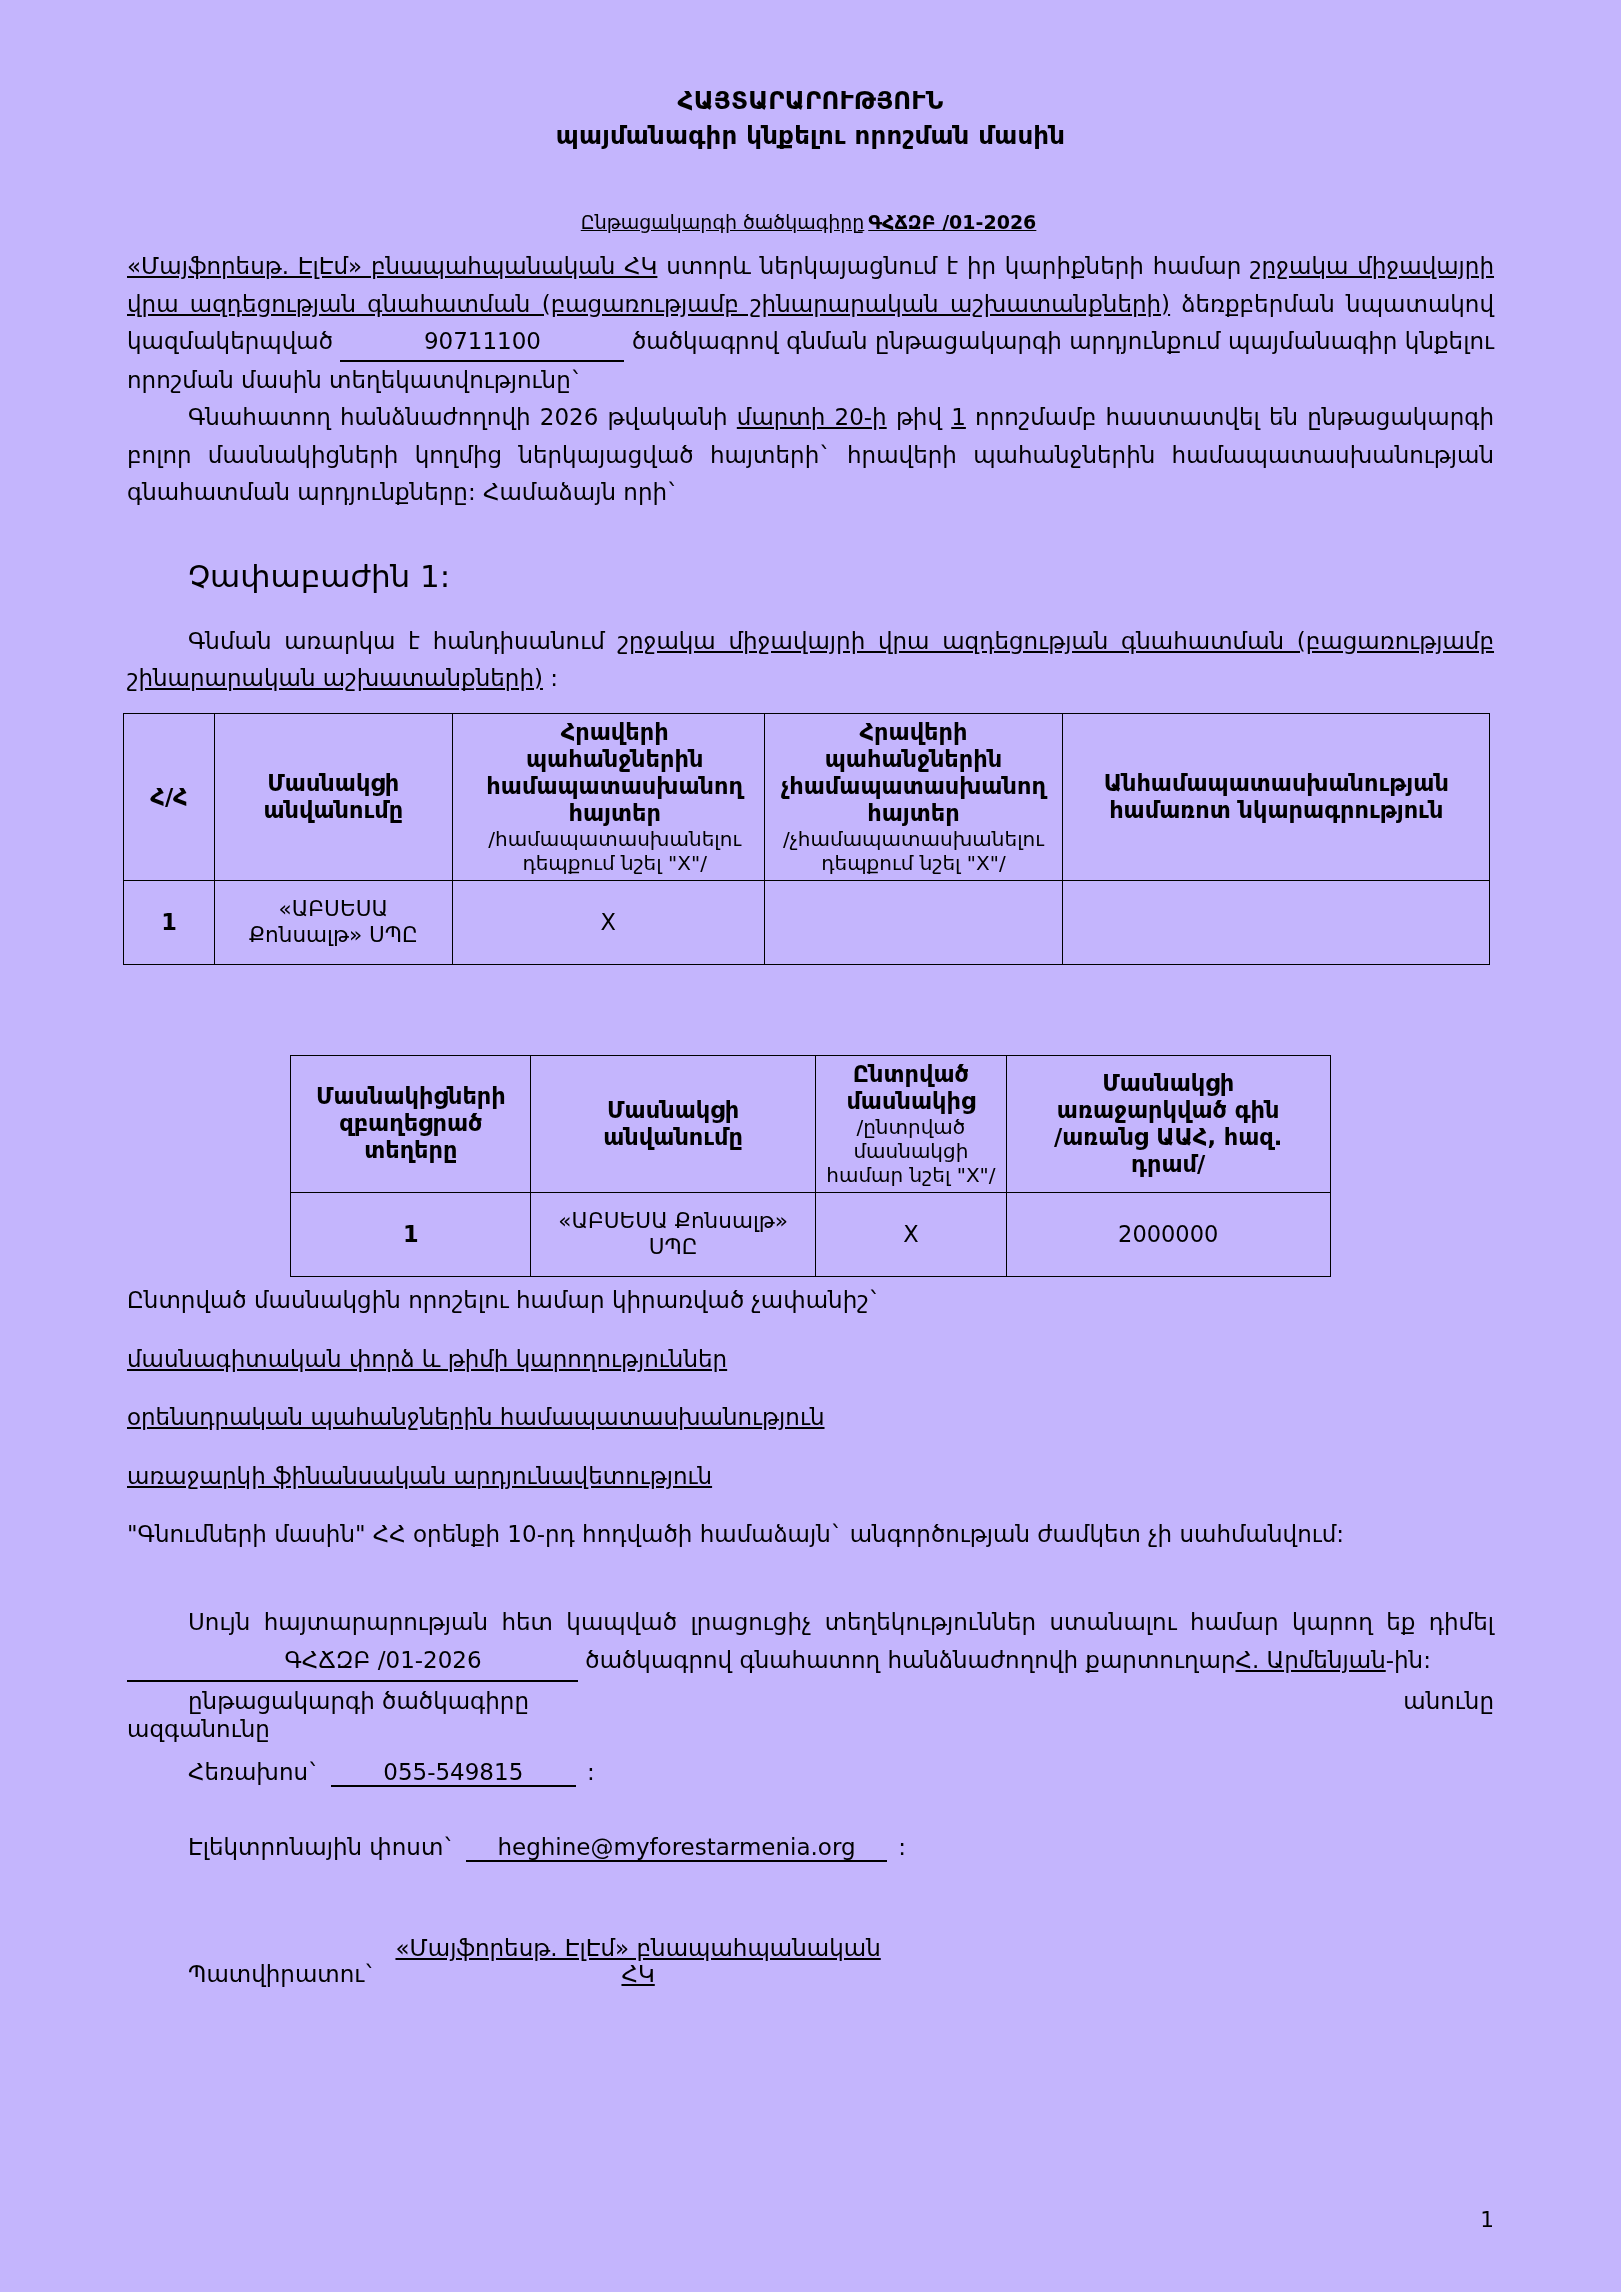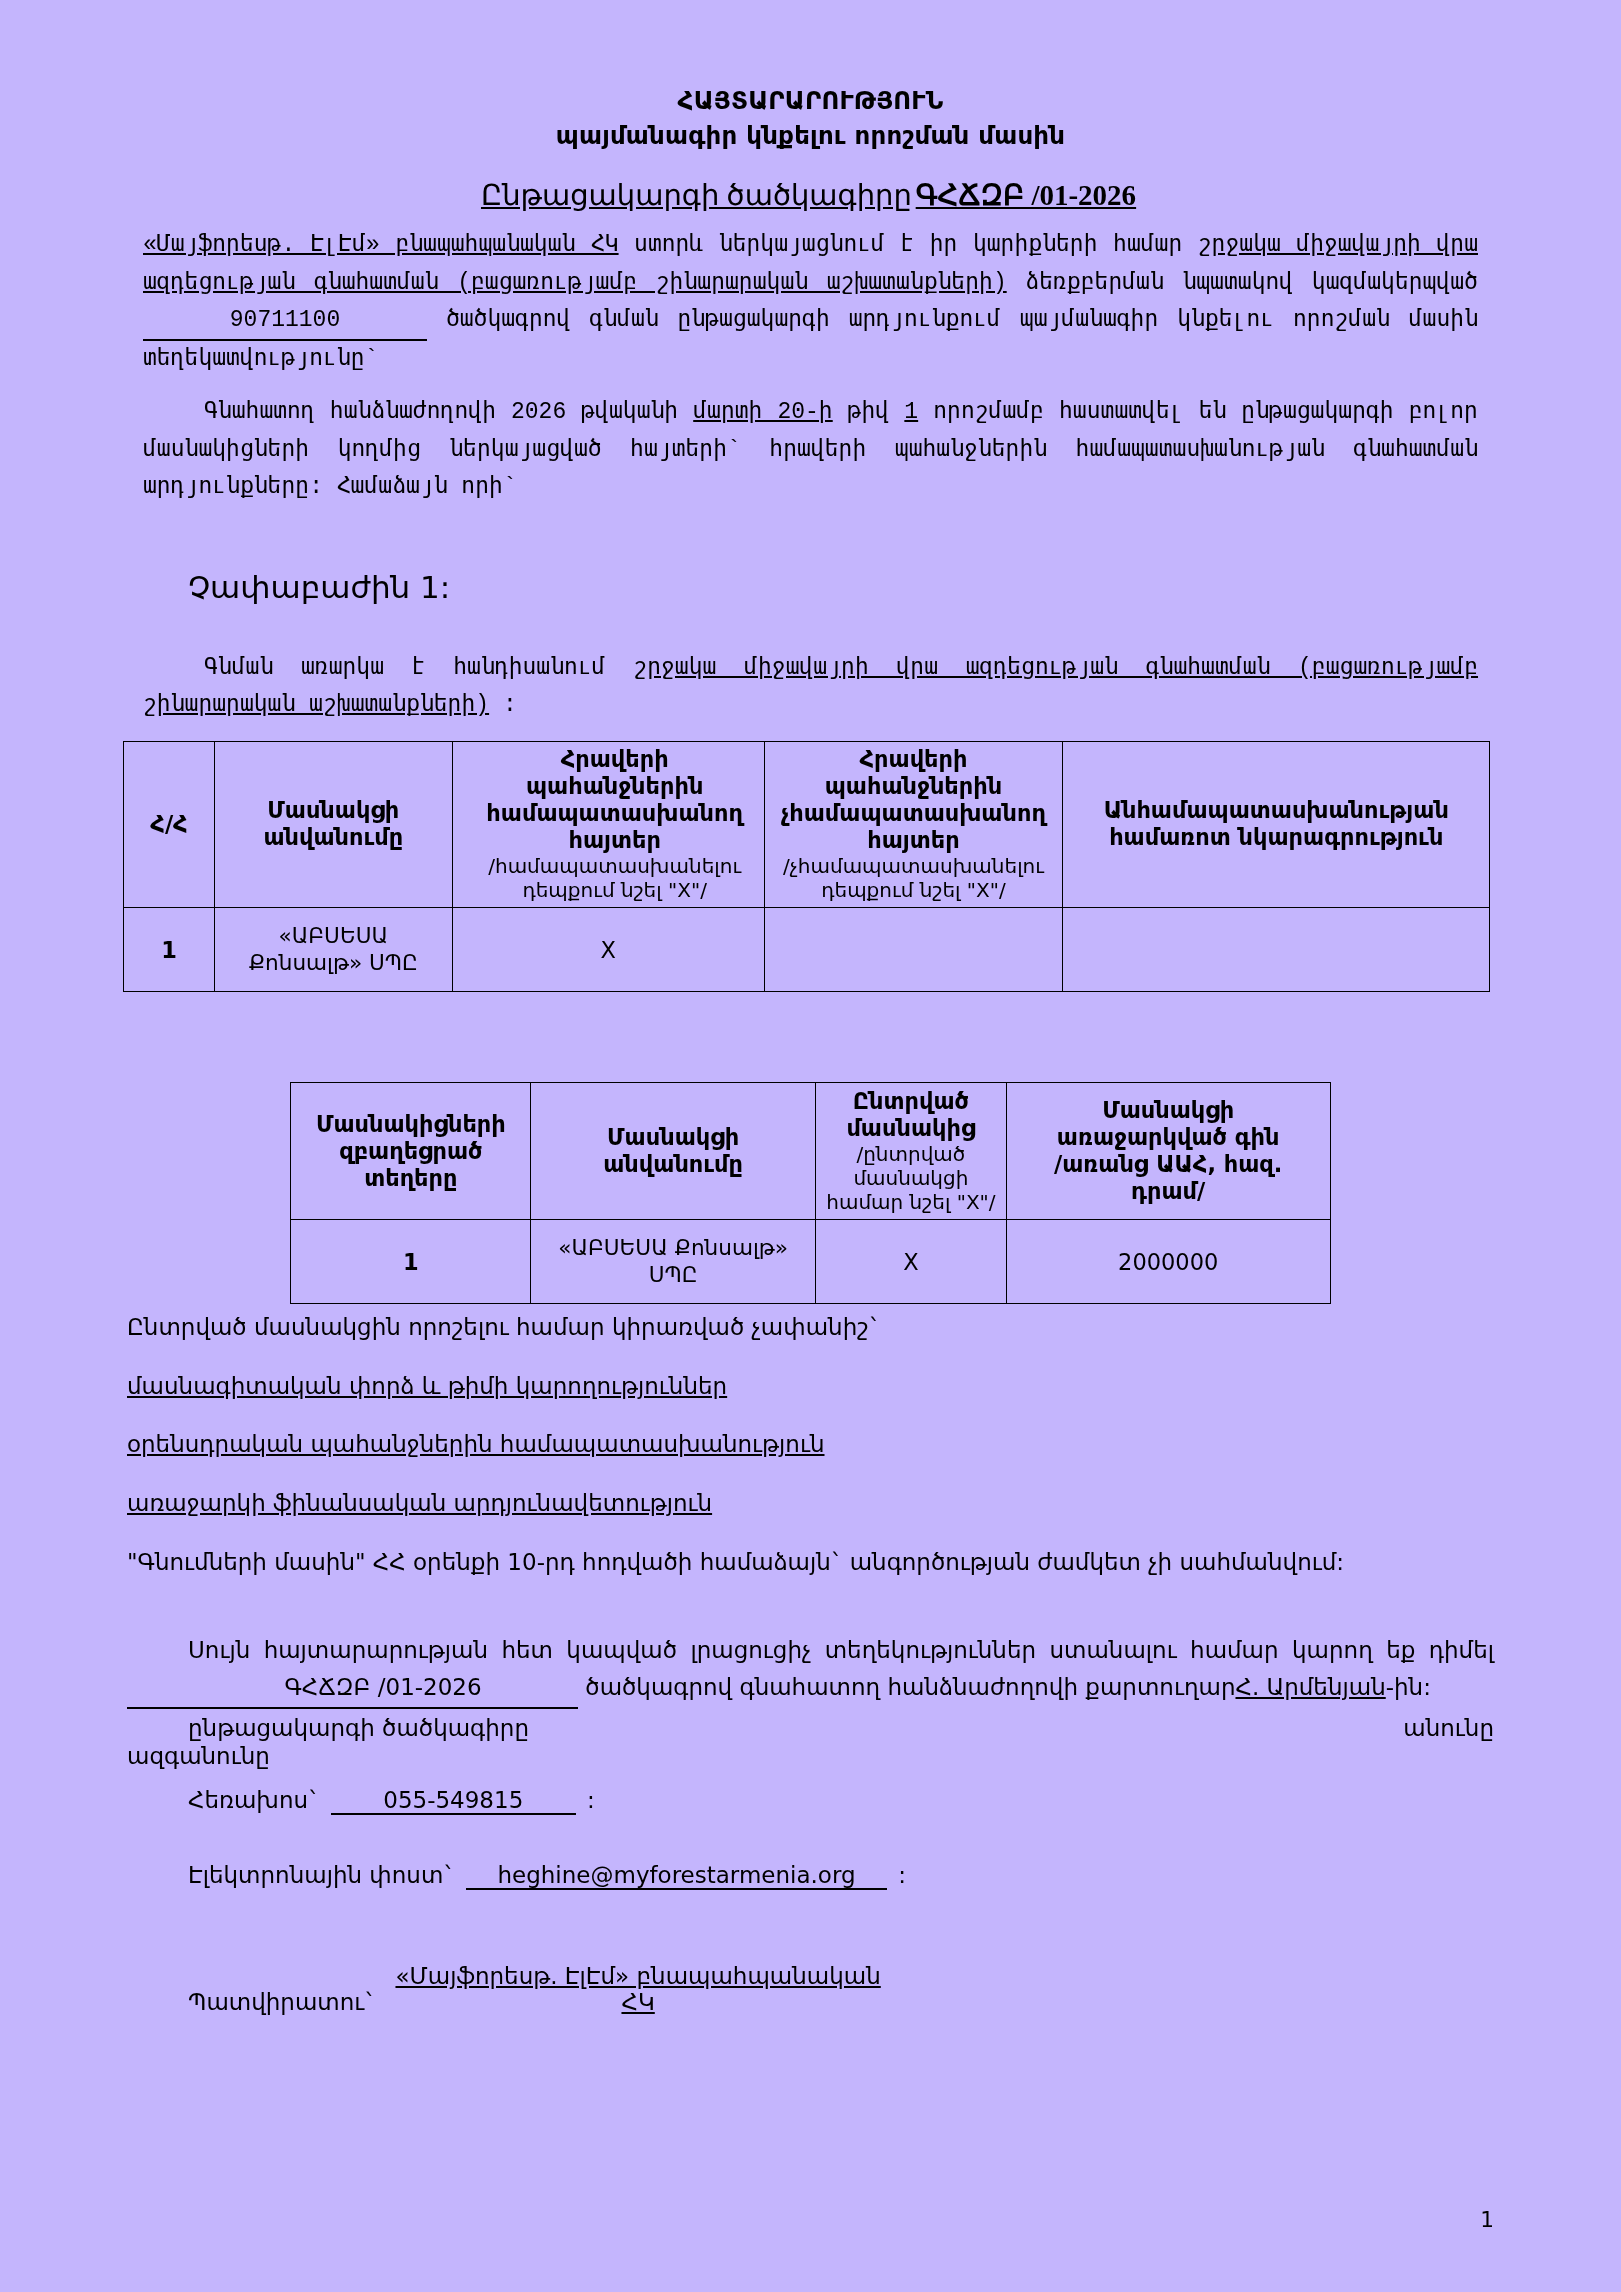--- a/index.html
+++ b/index.html
@@ -27,41 +27,39 @@
     font-weight: bold;
     font-size: 24.5px;
     line-height: 1.42;
     letter-spacing: 0.2px;
   }
   .title-main { display: block; }
   .title-sub { display: block; }
 
   .doc-number-line {
     text-align: center;
-    font-size: 29px;
-    margin-top: 24px;
+    font-size: 19px;
+    margin-top: 57px;
     white-space: nowrap;
-    font-family: Liberation Serif, serif;
   }
   .u { text-decoration: underline; }
   .doc-number-label { text-decoration: underline; }
   .doc-number-value {
     font-weight: bold;
     text-decoration: underline;
     padding: 0 3.9px;
   }
 
   p.body-par {
     font-size: 23px;
     line-height: 1.62;
     text-align: justify;
     text-justify: inter-word;
-    margin: 16px;
+    margin: 0;
     text-indent: 61px;
-    font-family: Liberation Mono, monospace;
   }
   p.body-par.no-indent { text-indent: 0; }
   .gap-m { height: 29px; }
   .gap-l { height: 47px; }
 
   .lot-label {
     font-size: 31px;
     margin: 0;
     text-indent: 61px;
   }

